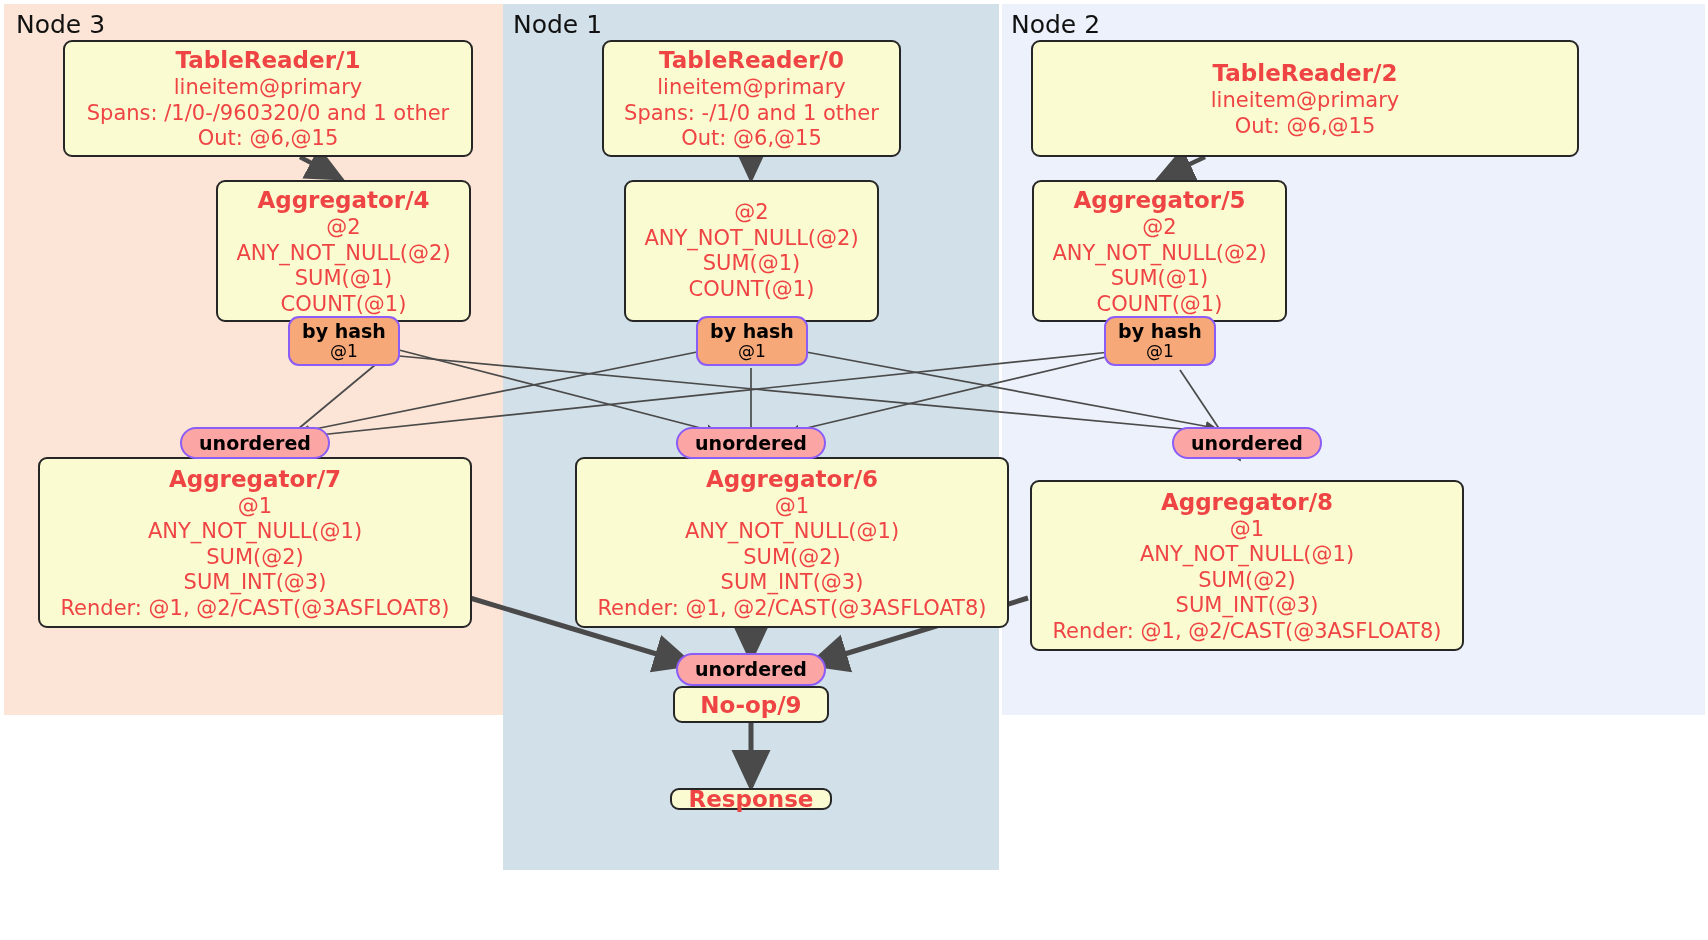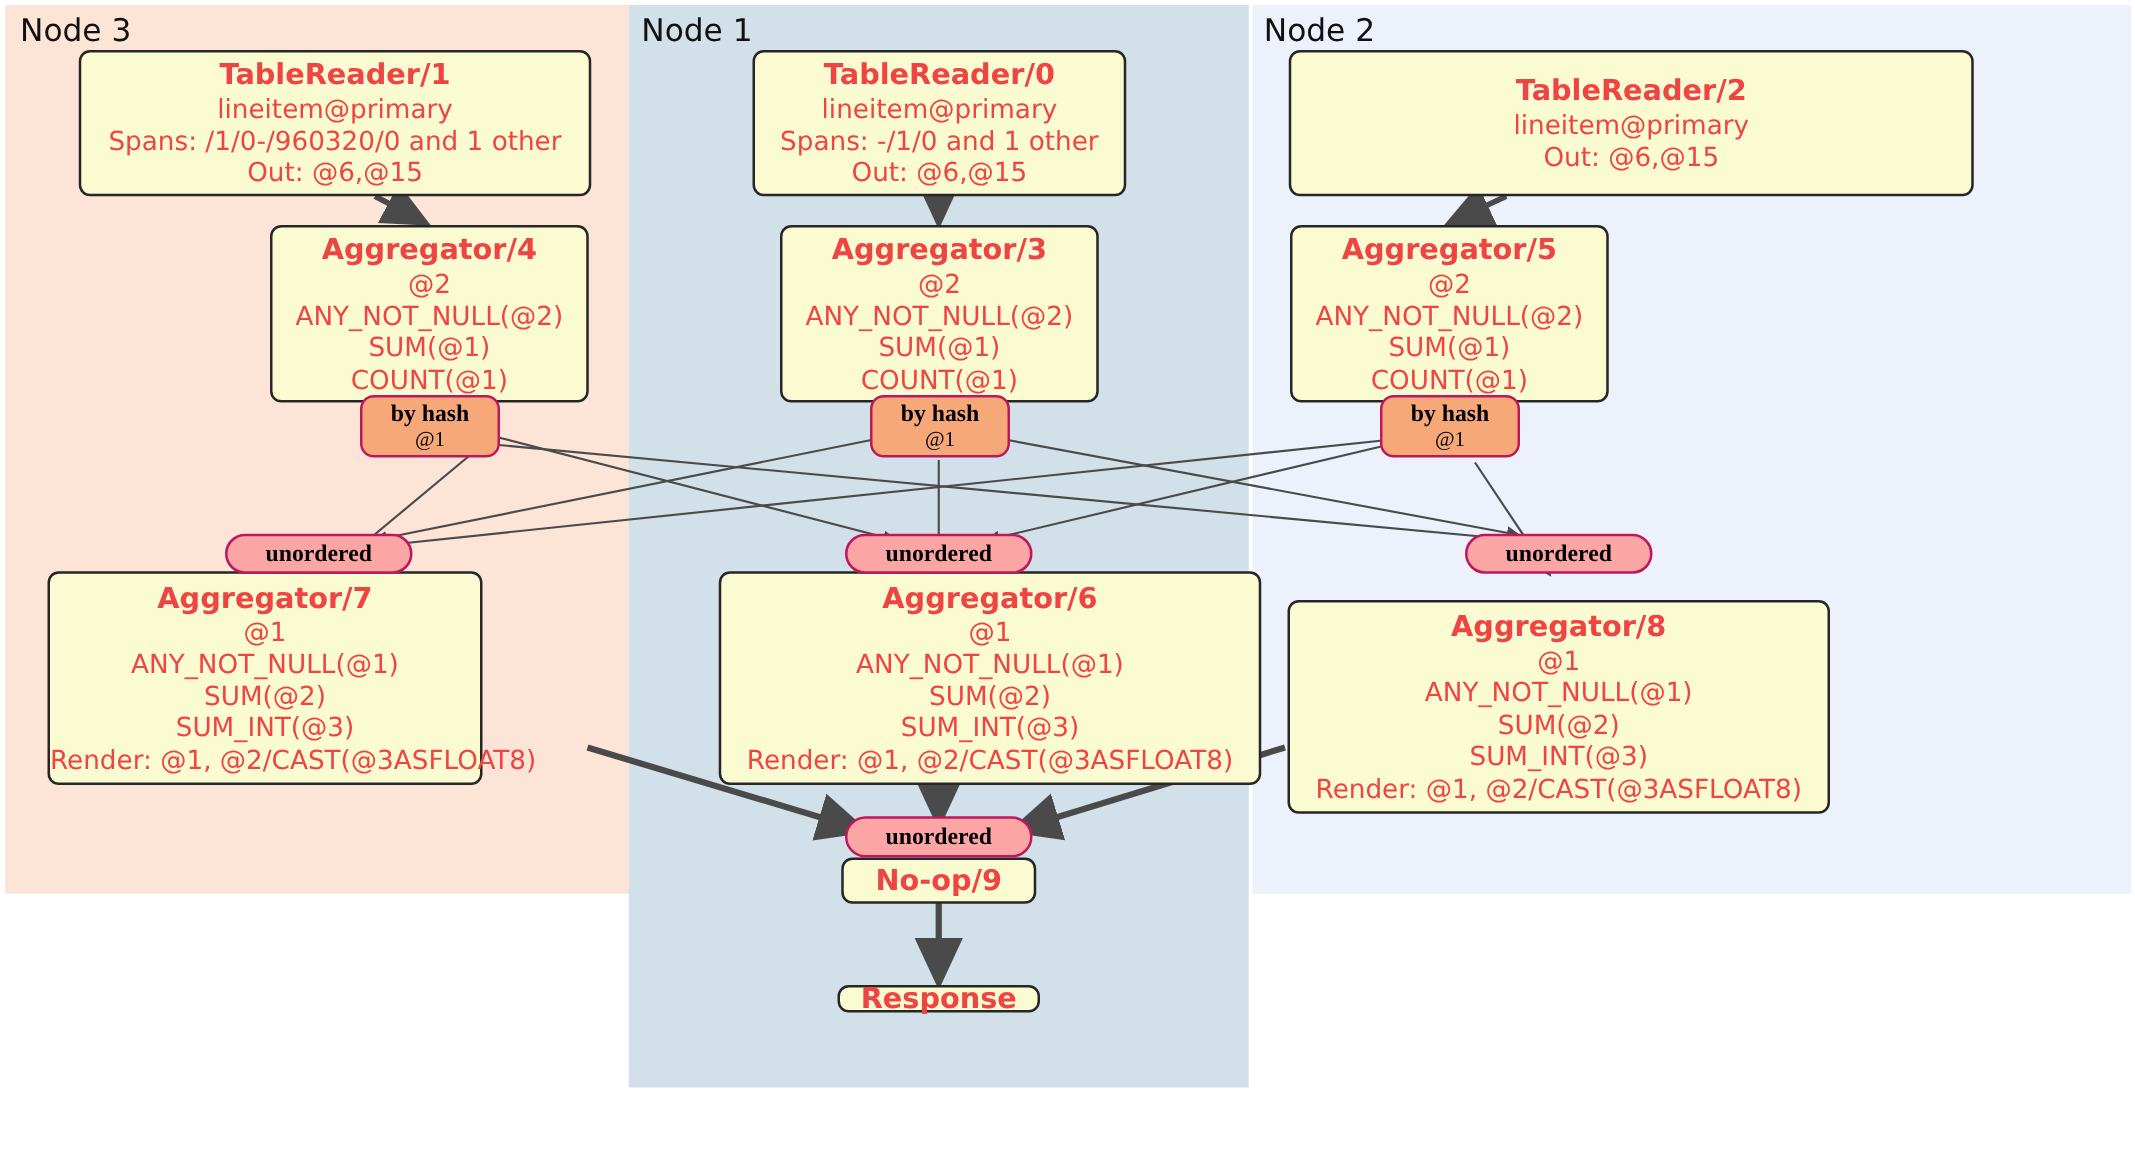--- a/index.html
+++ b/index.html
@@ -10,23 +10,23 @@
   .panel{position:absolute;}
   .panel-label{position:absolute;font-size:25px;color:#111;line-height:1;white-space:nowrap;}
 
   .node{position:absolute;background:#fbfbd2;border:2px solid #262626;
         border-radius:9px;box-sizing:border-box;text-align:center;
         color:#ef4444;line-height:25.5px;font-size:21px;
         display:flex;flex-direction:column;justify-content:center;}
   .node .ttl{font-weight:bold;font-size:23px;line-height:30px;}
   .node .ln{font-size:21px;line-height:25.5px;white-space:nowrap;}
 
-  .badge{position:absolute;box-sizing:border-box;border:2px solid #be185d;
+  .badge{position:absolute;box-sizing:border-box;border:2px solid #8b5cf6;
          text-align:center;color:#000;display:flex;flex-direction:column;
-         justify-content:center;align-items:center;font-family:Liberation Serif, serif;}
+         justify-content:center;align-items:center;}
   .badge .b1{font-weight:bold;font-size:19px;line-height:21px;}
   .badge .b2{font-size:17px;line-height:19px;}
   .byhash{background:#f6a878;border-radius:11px;}
   .unordered{background:#fca5a5;border-radius:17px;}
 
   svg.edges{position:absolute;left:0;top:0;width:1708px;height:940px;
             overflow:visible;pointer-events:none;}
 </style>
 </head>
 <body>
@@ -98,36 +98,35 @@
 
   <div class="node" style="left:216px;top:180px;width:255px;height:142px;">
     <div class="ttl">Aggregator/4</div>
     <div class="ln">@2</div>
     <div class="ln">ANY_NOT_NULL(@2)</div>
     <div class="ln">SUM(@1)</div>
     <div class="ln">COUNT(@1)</div>
   </div>
 
   <div class="node" style="left:624px;top:180px;width:255px;height:142px;">
-    <div class="ttl">Aggregator/3</div>
     <div class="ln">@2</div>
     <div class="ln">ANY_NOT_NULL(@2)</div>
     <div class="ln">SUM(@1)</div>
     <div class="ln">COUNT(@1)</div>
   </div>
 
   <div class="node" style="left:1032px;top:180px;width:255px;height:142px;">
     <div class="ttl">Aggregator/5</div>
     <div class="ln">@2</div>
     <div class="ln">ANY_NOT_NULL(@2)</div>
     <div class="ln">SUM(@1)</div>
     <div class="ln">COUNT(@1)</div>
   </div>
 
-  <div class="node" style="left:38px;top:457px;width:348px;height:171px;">
+  <div class="node" style="left:38px;top:457px;width:434px;height:171px;">
     <div class="ttl">Aggregator/7</div>
     <div class="ln">@1</div>
     <div class="ln">ANY_NOT_NULL(@1)</div>
     <div class="ln">SUM(@2)</div>
     <div class="ln">SUM_INT(@3)</div>
     <div class="ln">Render: @1, @2/CAST(@3ASFLOAT8)</div>
   </div>
 
   <div class="node" style="left:534px;top:457px;width:434px;height:171px;margin-left:41px;">
     <div class="ttl">Aggregator/6</div>

